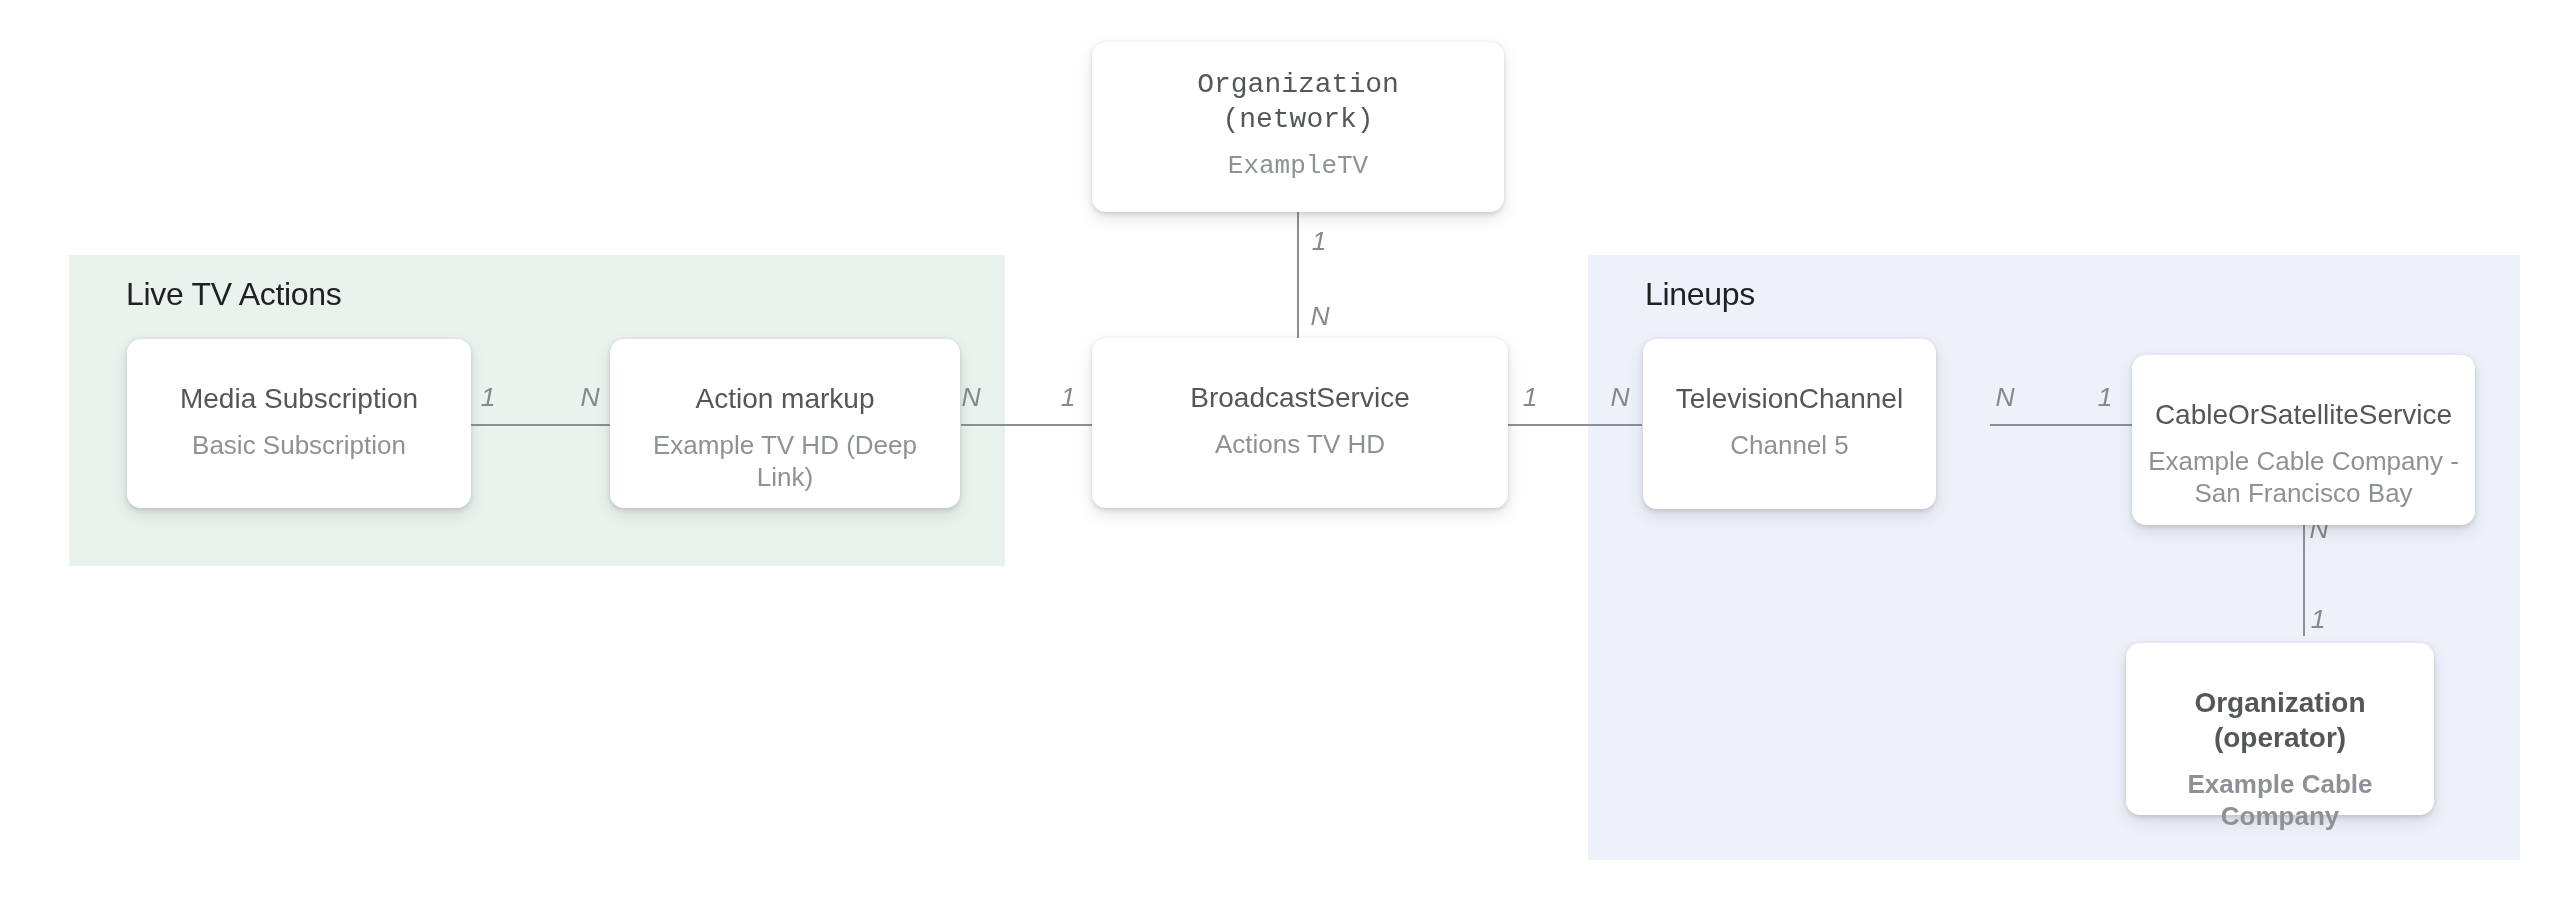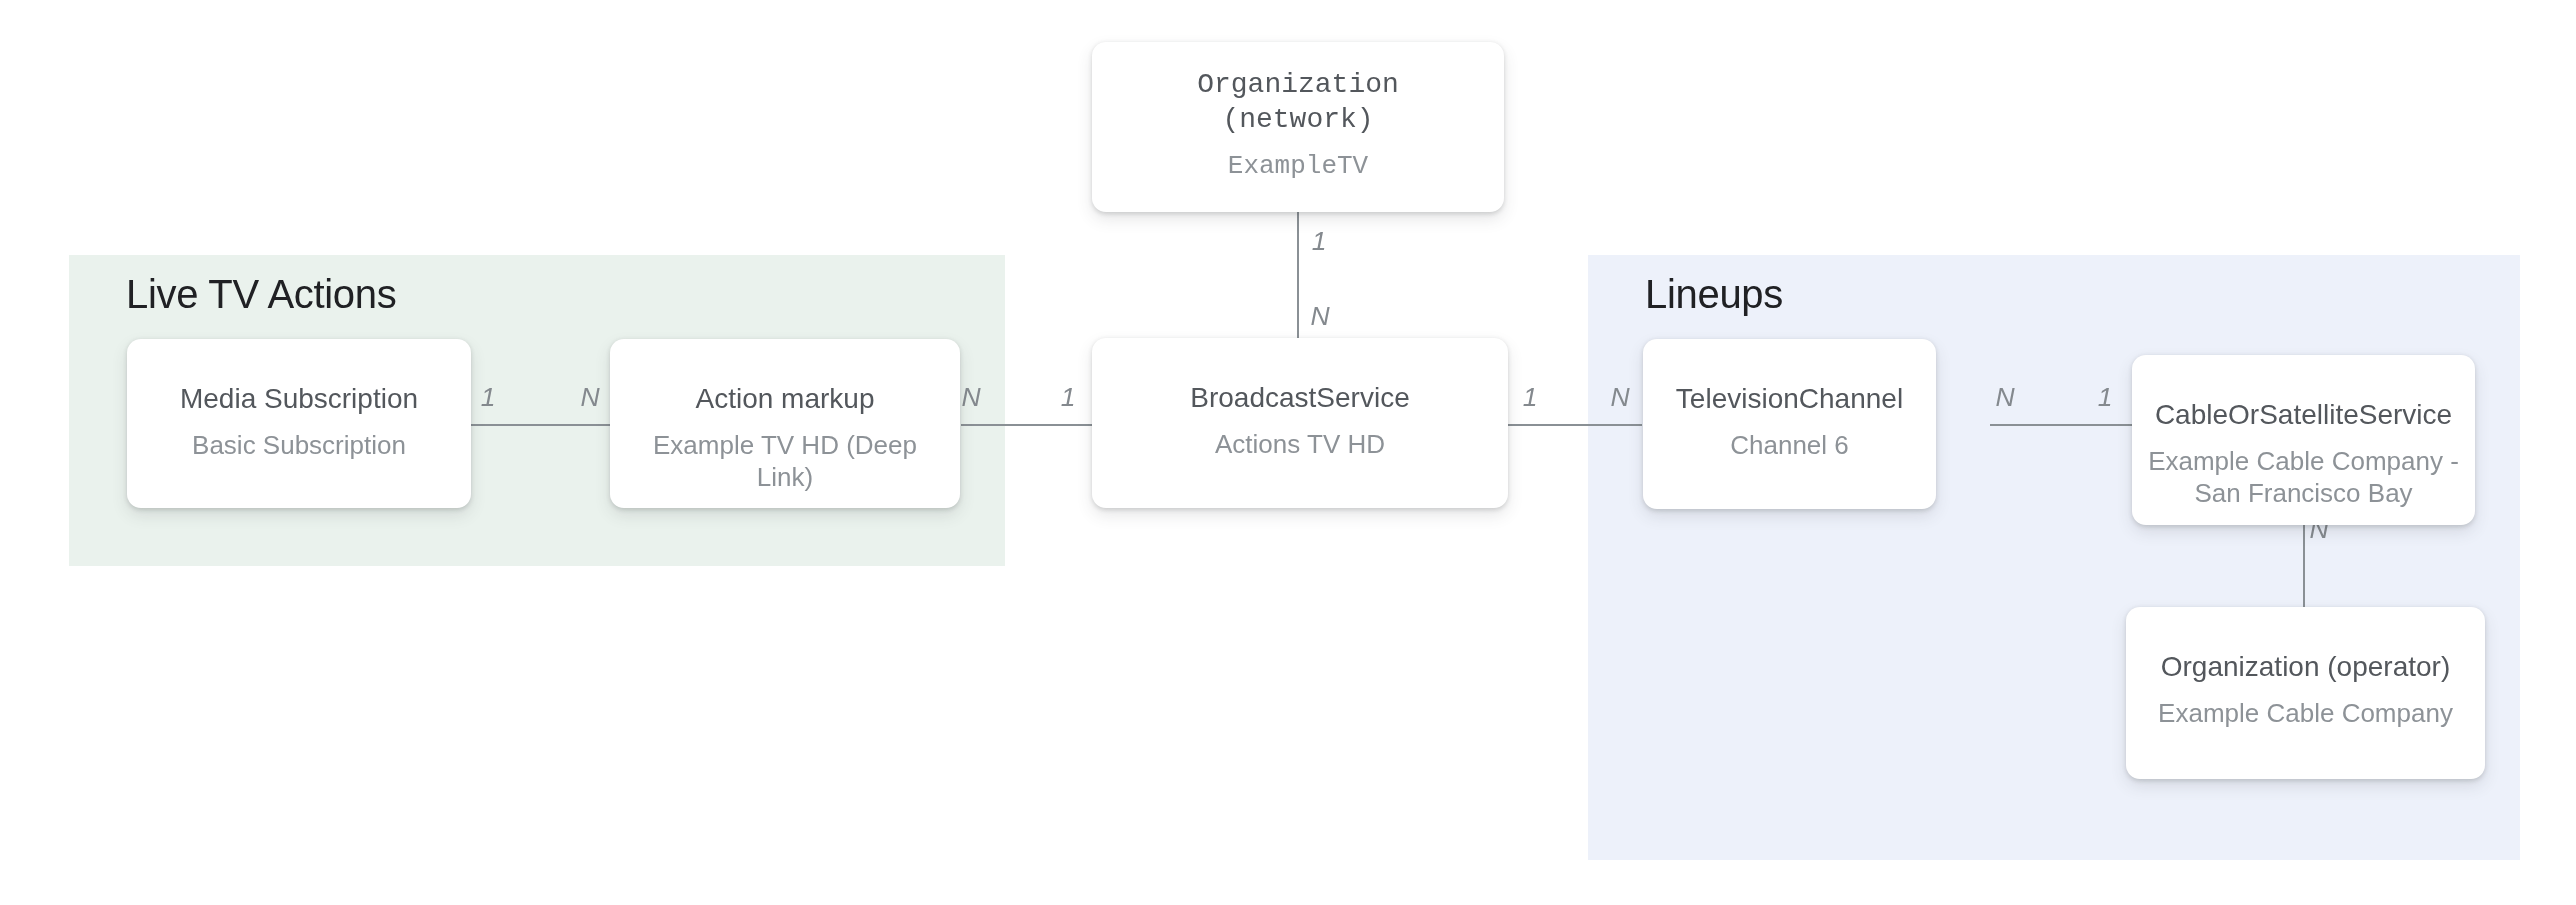--- a/index.html
+++ b/index.html
@@ -33,21 +33,21 @@
   }
   .group--lineups {
     left: 1588px; top: 255px;
     width: 932px; height: 605px;
     background: var(--lineups-bg, #edf1fa);
   }
   .group-title {
     position: absolute;
     left: 57px; top: 14px;
     margin: 0;
-    font-size: 40px;
+    font-size: 32px;
     line-height: 50px;
     font-weight: 400;
     letter-spacing: -0.3px;
     color: var(--group-title, #202124);
   }
 
   
   .line {
     position: absolute;
     background: var(--edge-line, #8a9095);
@@ -104,21 +104,21 @@
     margin-top: 13.3px;
     color: var(--node-subtitle, #8d9297);
     white-space: pre-line;
   }
   .node--orgnet    { left: 1092px; top: 42px;  width: 412px; height: 170px; padding-top: 25px; font-family: Liberation Mono, monospace; }
   .node--mediasub  { left: 127px;  top: 339px; width: 344px; height: 169px; }
   .node--action    { left: 610px;  top: 339px; width: 350px; height: 169px; }
   .node--broadcast { left: 1092px; top: 338px; width: 416px; height: 170px; }
   .node--tvchannel { left: 1643px; top: 339px; width: 293px; height: 170px; }
   .node--cable     { left: 2132px; top: 355px; width: 343px; height: 170px; }
-  .node--orgop     { left: 2126px; top: 607px; width: 359px; height: 172px; }
+  .node--orgop     { left: 2126px; top: 643px; width: 308px; height: 172px; font-weight: bold; }
 </style>
 </head>
 <body>
 
 <div class="canvas">
 
   <section class="group group--live">
     <h2 class="group-title">Live TV Actions</h2>
   </section>
   <section class="group group--lineups">
@@ -161,21 +161,21 @@
     <div class="node-subtitle">Basic Subscription</div>
   </div>
 
   <div class="node node--broadcast">
     <div class="node-title">BroadcastService</div>
     <div class="node-subtitle">Actions TV HD</div>
   </div>
 
   <div class="node node--tvchannel">
     <div class="node-title">TelevisionChannel</div>
-    <div class="node-subtitle">Channel 6</div>
+    <div class="node-subtitle">Channel 5</div>
   </div>
 
   <div class="node node--cable">
     <div class="node-title">CableOrSatelliteService</div>
     <div class="node-subtitle">Example Cable Company -
 San Francisco Bay</div>
   </div>
 
   <div class="node node--orgop">
     <div class="node-title">Organization (operator)</div>

